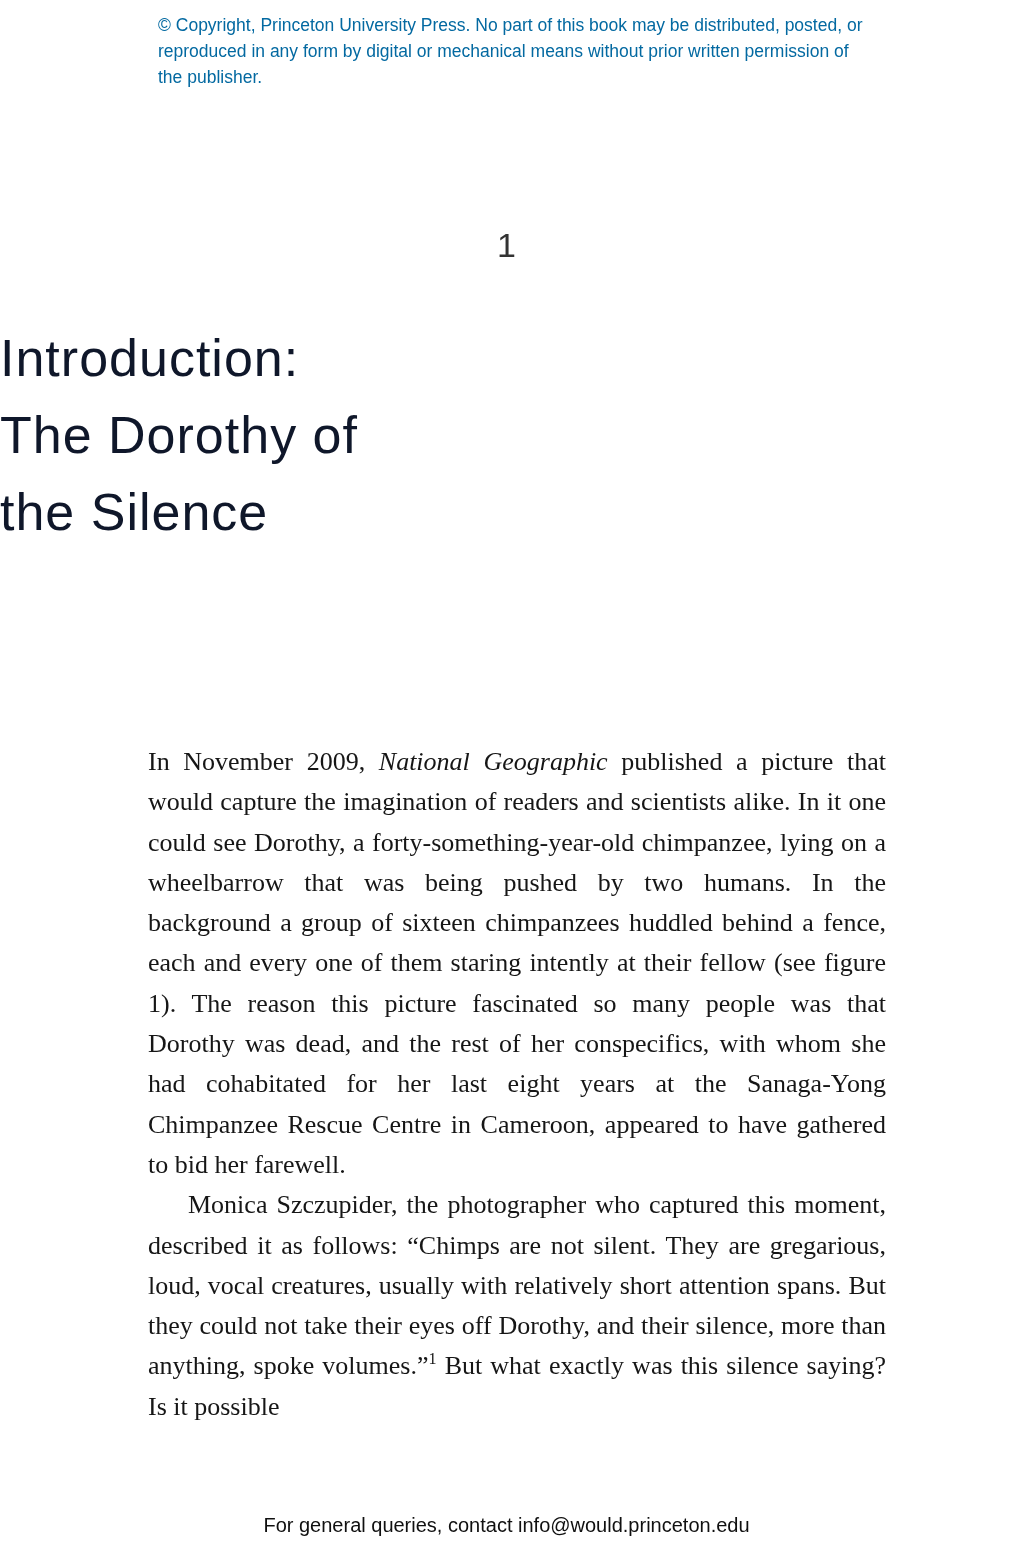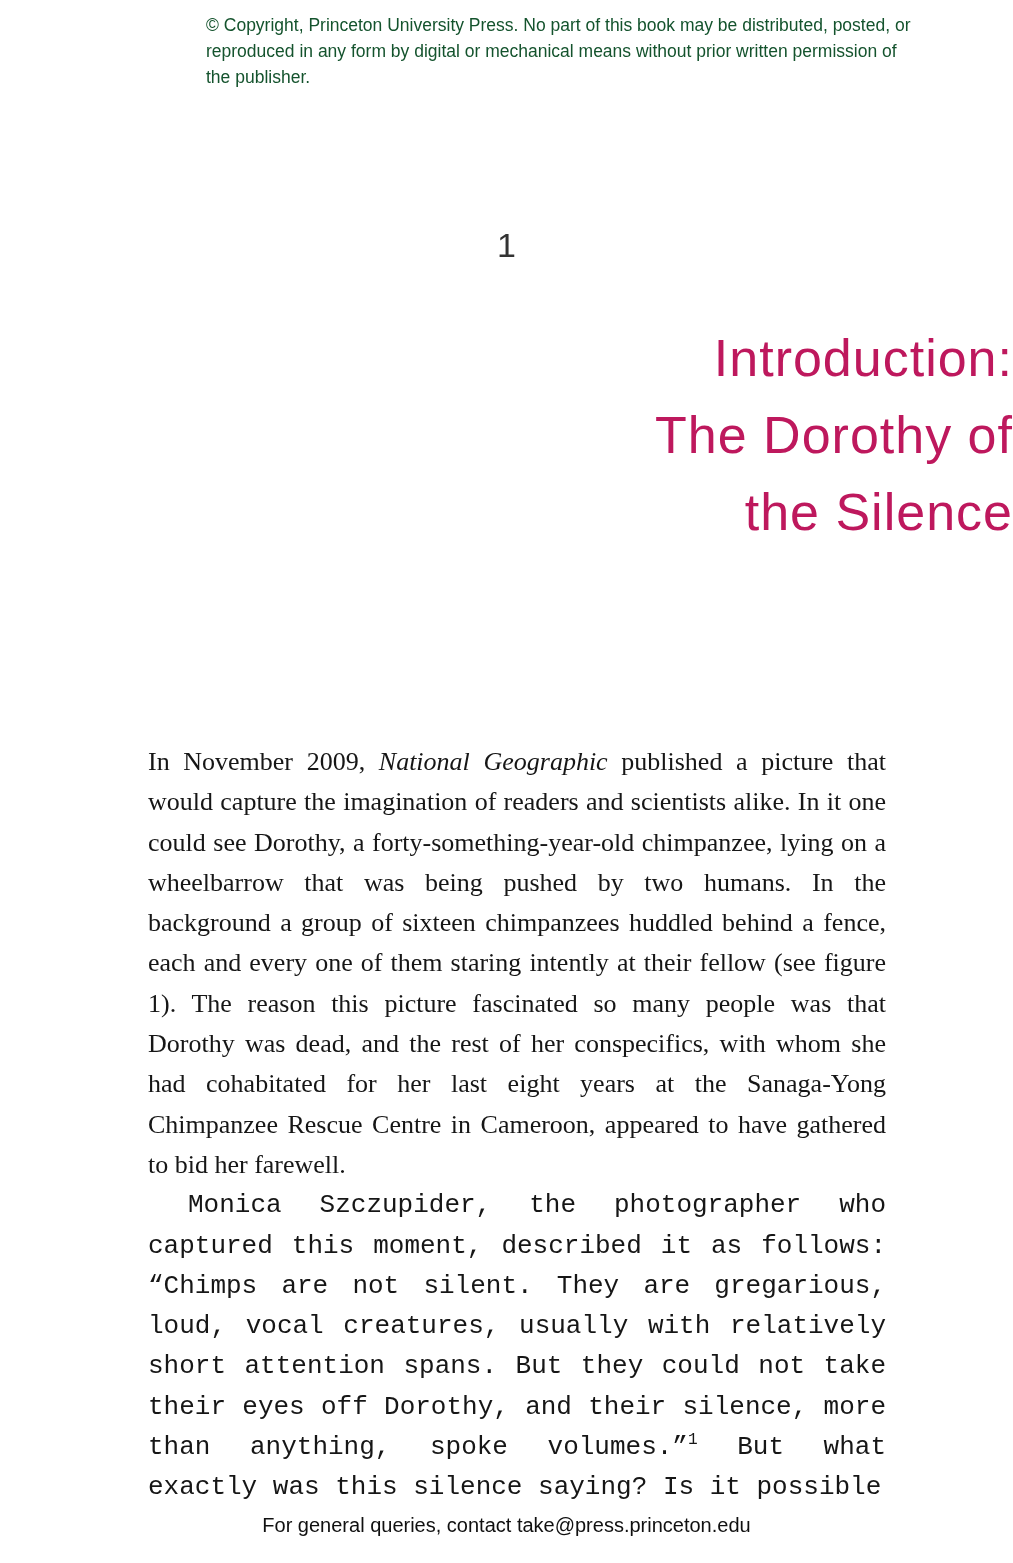--- a/index.html
+++ b/index.html
@@ -12,61 +12,60 @@
     overflow: hidden;
   }
   .copyright {
     position: absolute;
     left: 158px;
     top: 12px;
     width: 712px;
     font-family: "Liberation Sans", sans-serif;
     font-size: 17.5px;
     line-height: 26px;
-    color: #14532d;
-    margin-left: 48px;
+    color: #0369a1;
   }
   .chapter-number {
     position: absolute;
     top: 226px;
     left: 0;
     width: 100%;
     text-align: center;
     font-family: "Liberation Sans", sans-serif;
     font-weight: 300;
     font-size: 34px;
     color: #333333;
   }
   .chapter-title {
     position: absolute;
     top: 320px;
     left: 0;
     width: 100%;
     margin: 0;
-    text-align: right;
+    text-align: left;
     font-family: "Liberation Sans", sans-serif;
     font-weight: 300;
     font-size: 52px;
     line-height: 77px;
     letter-spacing: 1px;
-    color: #be185d;
+    color: #0f172a;
   }
   .chapter-title span { display: block; }
   .body-text {
     position: absolute;
     left: 148px;
     top: 742px;
     width: 738px;
     font-size: 26px;
     line-height: 40.3px;
     text-align: justify;
     color: #161616;
   }
   .body-text p { margin: 0; }
-  .body-text p.indent { text-indent: 40px; font-family: Liberation Mono, monospace; }
+  .body-text p.indent { text-indent: 40px; }
   .body-text em { font-style: italic; }
   .body-text sup { font-size: 0.62em; line-height: 0; vertical-align: super; }
   .footer {
     position: absolute;
     left: 0;
     top: 1514px;
     width: 100%;
     text-align: center;
     font-family: "Liberation Sans", sans-serif;
     font-size: 20px;
@@ -86,15 +85,15 @@
     <span>Introduction:</span>
     <span>The Dorothy of</span>
     <span>the Silence</span>
   </h1>
 
   <div class="body-text">
       <p><span>In November 2009, </span><em>National Geographic</em><span> published a picture that would capture the imagination of readers and scientists alike. In it one could see Dorothy, a forty-something-year-old chimpanzee, lying on a wheelbarrow that was being pushed by two humans. In the background a group of sixteen chimpanzees huddled behind a fence, each and every one of them staring intently at their fellow (see figure 1). The reason this picture fascinated so many people was that Dorothy was dead, and the rest of her conspecifics, with whom she had cohabitated for her last eight years at the Sanaga-Yong Chimpanzee Rescue Centre in Cameroon, appeared to have gathered to bid her farewell.</span></p>
       <p class="indent"><span>Monica Szczupider, the photographer who captured this moment, described it as follows: “Chimps are not silent. They are gregarious, loud, vocal creatures, usually with relatively short attention spans. But they could not take their eyes off Dorothy, and their silence, more than anything, spoke volumes.”</span><sup>1</sup><span> But what exactly was this silence saying? Is it possible</span></p>
     </div>
 
-  <div class="footer">For general queries, contact take@press.princeton.edu</div>
+  <div class="footer">For general queries, contact info@would.princeton.edu</div>
 
 </div>
 
 </body></html>

